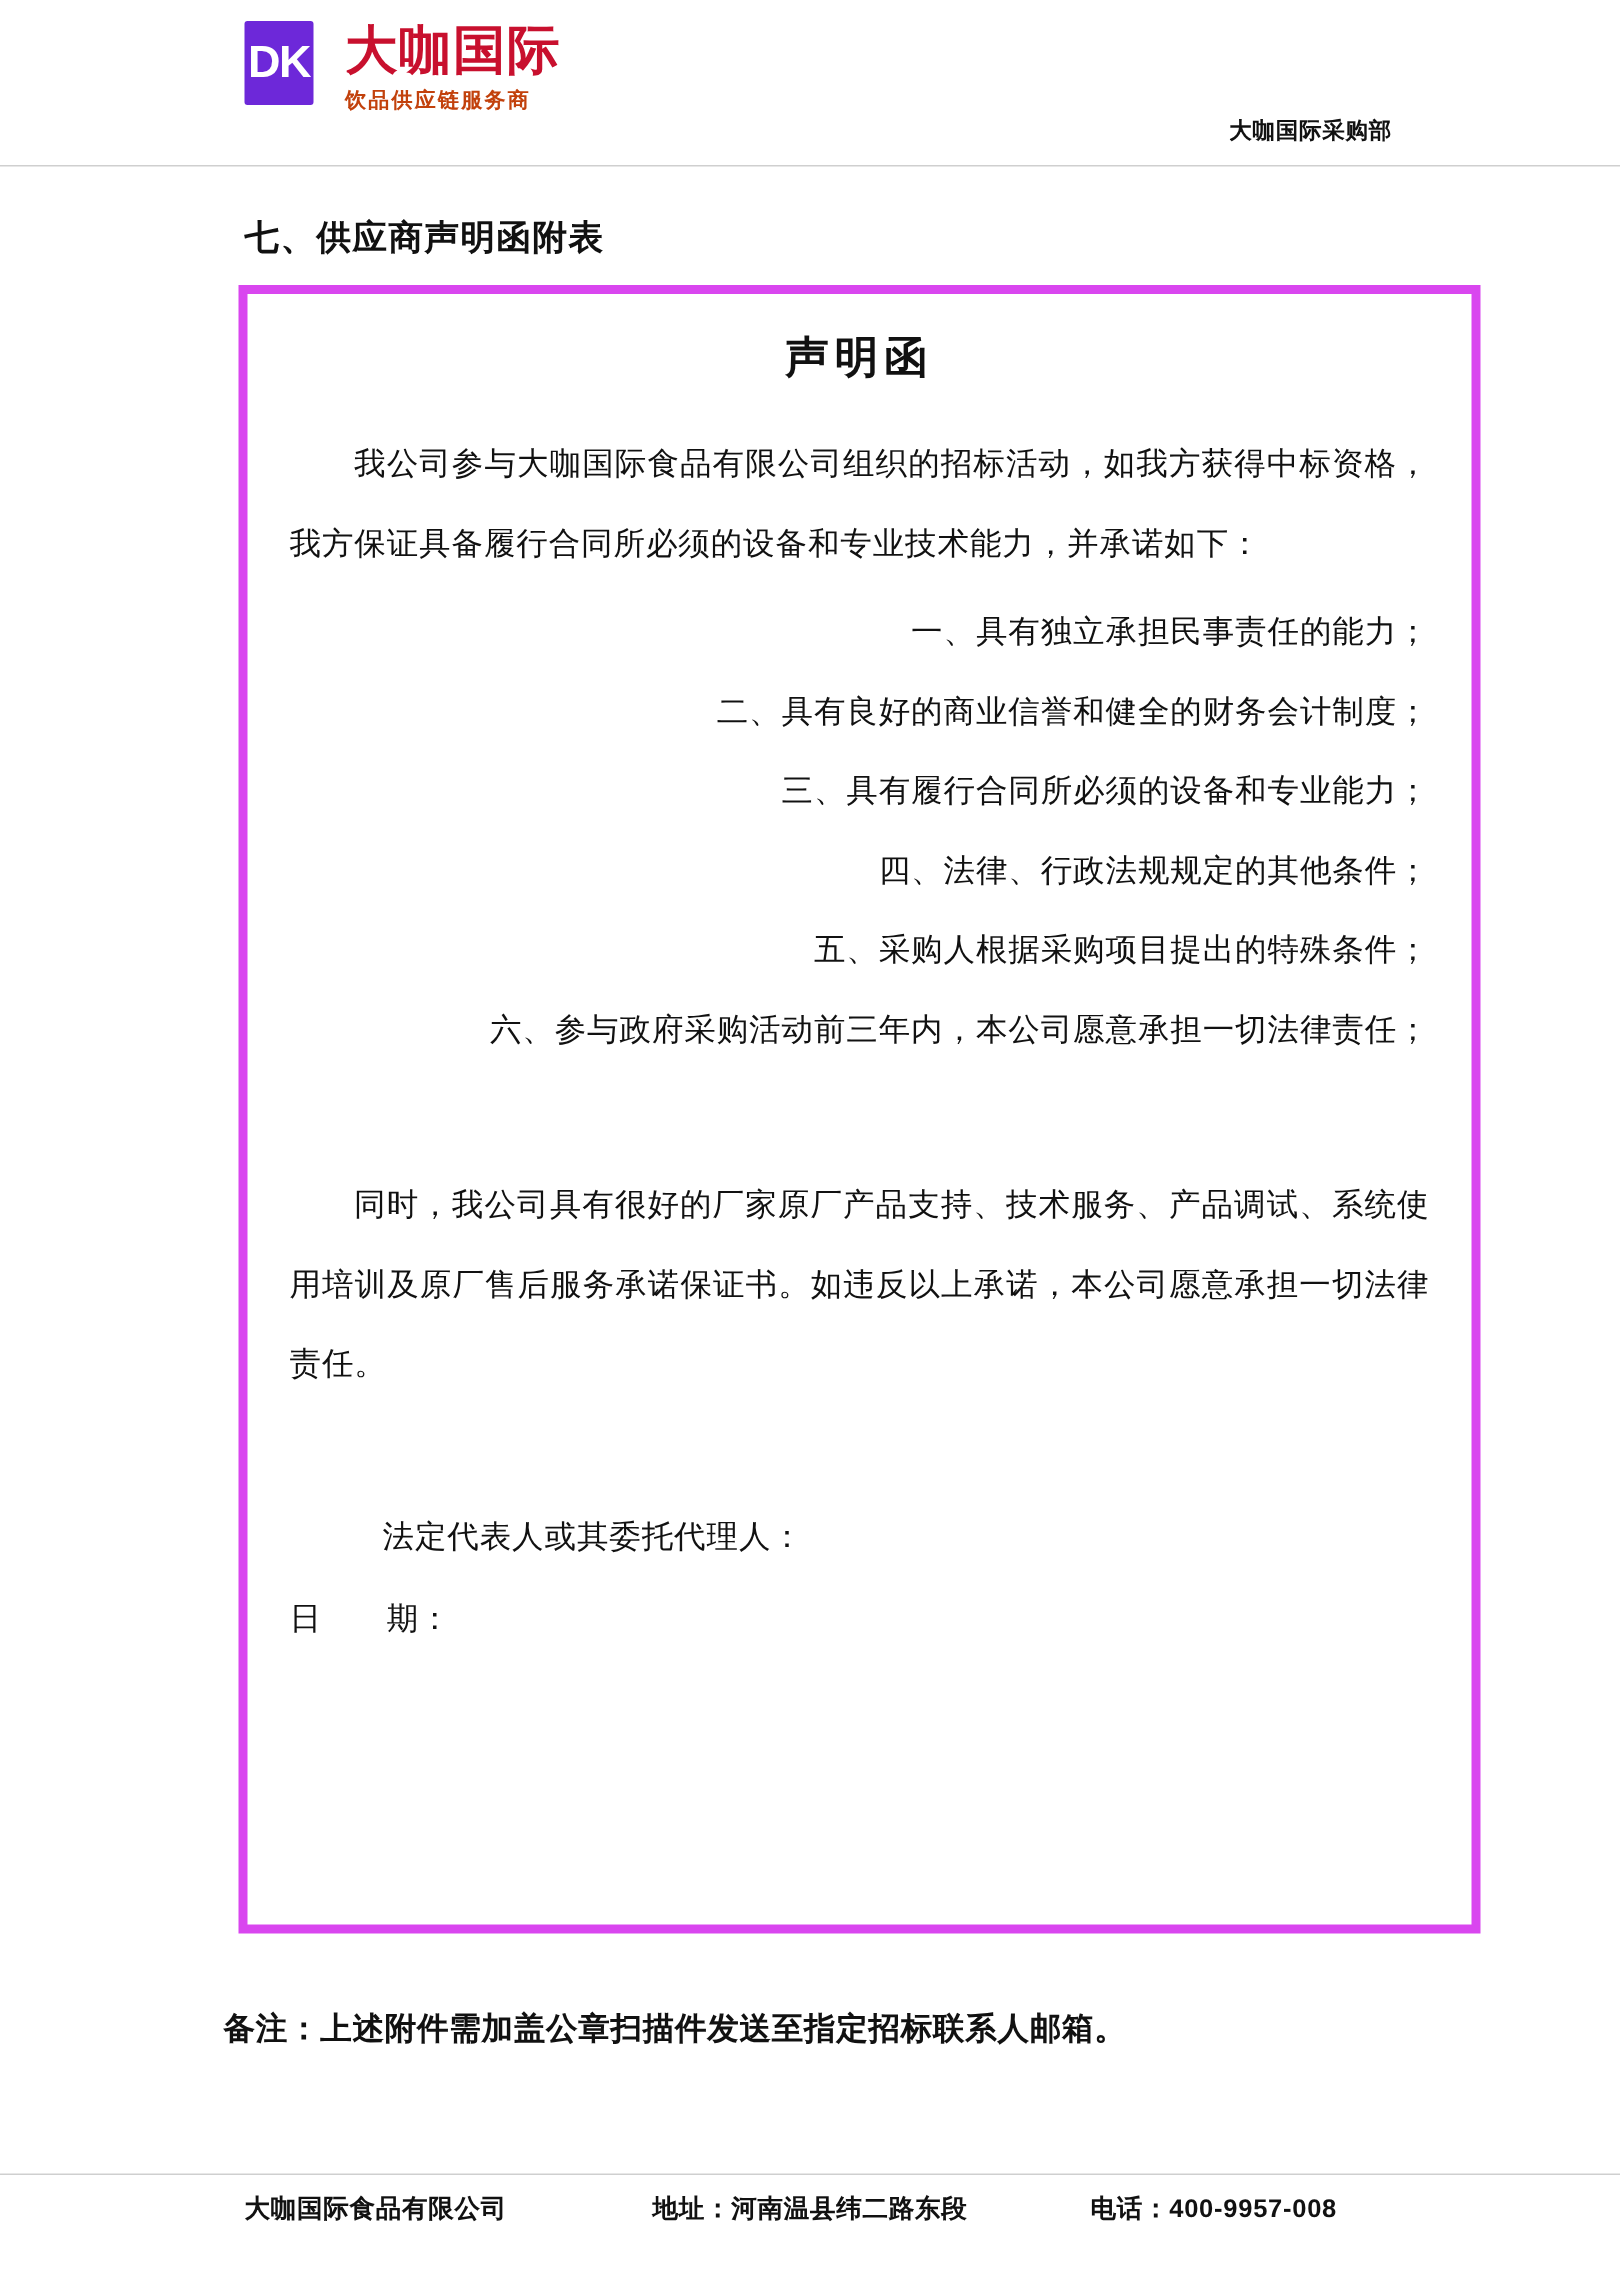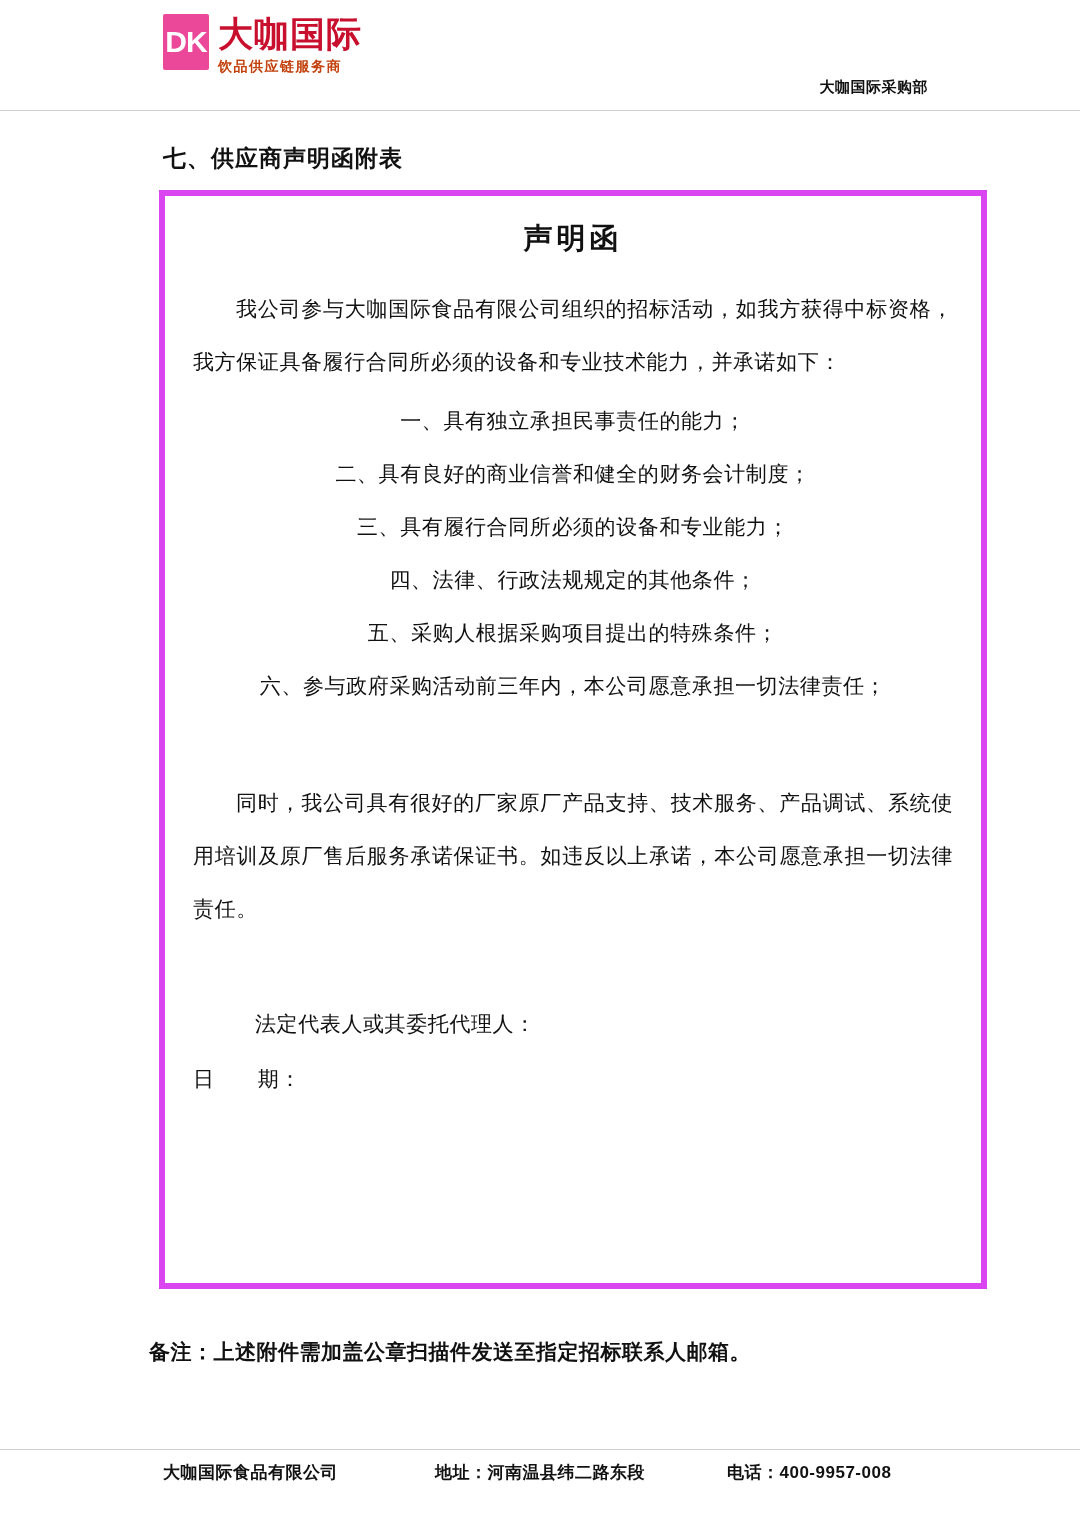--- a/index.html
+++ b/index.html
@@ -32,32 +32,32 @@
   .logo-wrap {
     position: absolute;
     left: 163px;
     top: 14px;
     display: flex;
     align-items: flex-start;
   }
   .logo-mark {
     width: 46px;
     height: 56px;
-    background: #ec4899;
+    background: #6d28d9;
     color: #ffffff;
     font-family: "Liberation Sans", sans-serif;
     font-weight: bold;
     font-size: 30px;
     line-height: 56px;
     text-align: center;
     letter-spacing: -1px;
     border-radius: 2px;
   }
   .logo-text {
-    margin-left: 9px;
+    margin-left: 21px;
   }
   .logo-title {
     color: #c8102e;
     font-family: "Liberation Sans", sans-serif;
     font-weight: bold;
     font-size: 35px;
     line-height: 40px;
     letter-spacing: 1px;
   }
   .logo-sub {
@@ -123,21 +123,21 @@
   }
   .para {
     text-indent: 2.05em;
     margin: 0;
     padding-top: 24px;
     text-align: justify;
     text-justify: inter-ideograph;
   }
   .item {
     margin: 0;
-    text-align: center;
+    text-align: right;
   }
   .items {
     margin-top: 6px;
   }
   .para2 {
     text-indent: 2.05em;
     margin: 0;
     padding-top: 64px;
     text-align: justify;
     text-justify: inter-ideograph;

